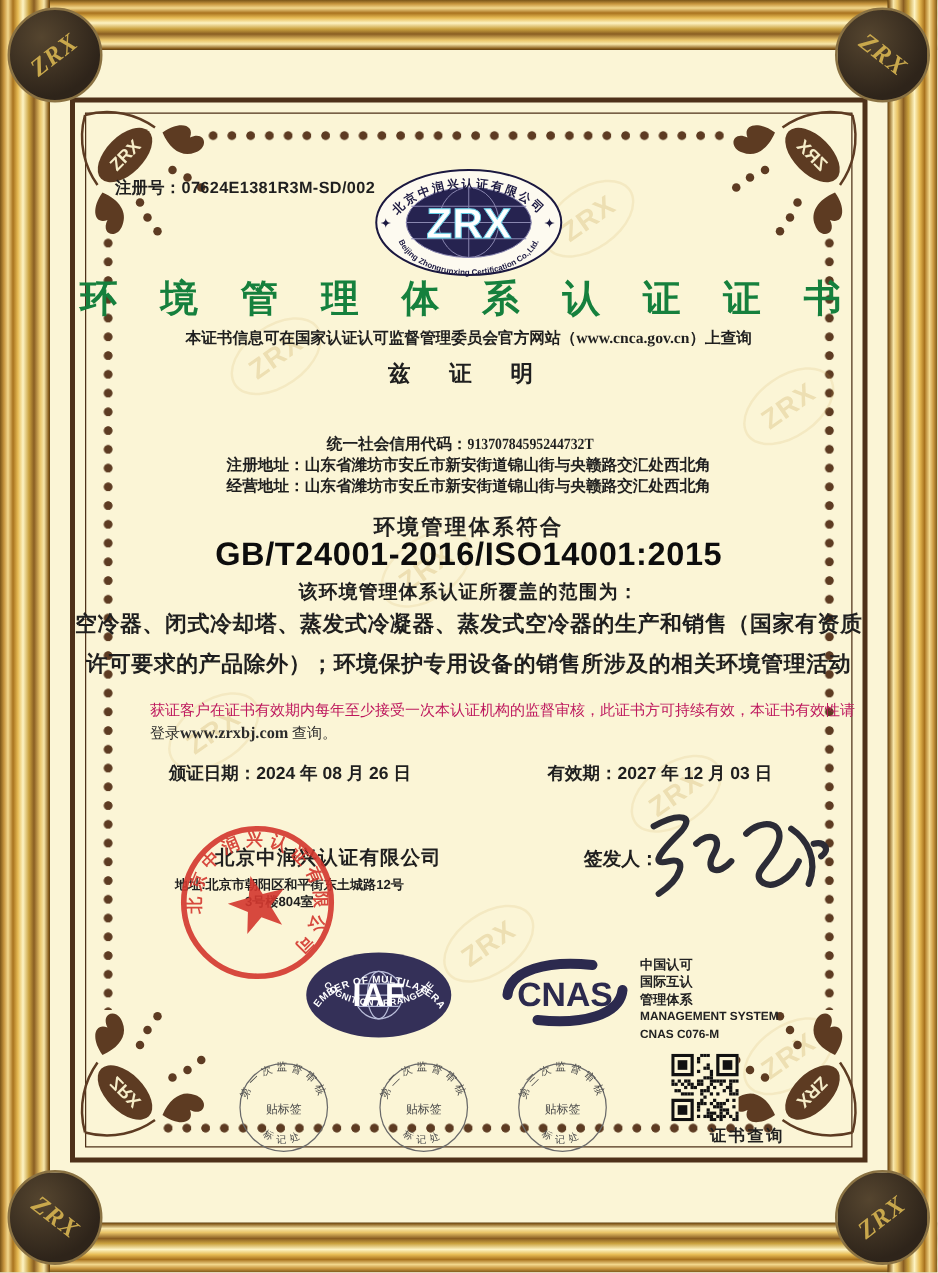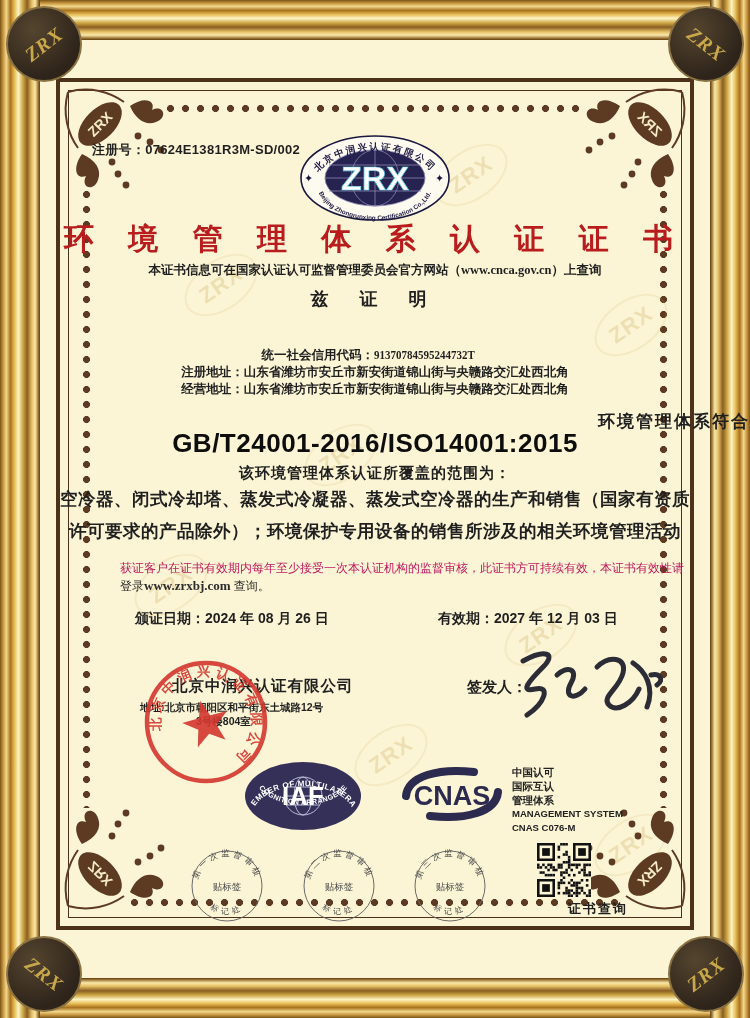--- a/index.html
+++ b/index.html
@@ -27,29 +27,29 @@
   .dots-h{position:absolute;height:9px;background-image:radial-gradient(circle at 4.5px 4.5px,#5d3b22 3.2px,rgba(0,0,0,0) 3.8px);background-size:15px 9px;background-repeat:repeat-x;}
   .dots-v{position:absolute;width:9px;background-image:radial-gradient(circle at 4.5px 4.5px,#5d3b22 3.2px,rgba(0,0,0,0) 3.8px);background-size:9px 15px;background-repeat:repeat-y;}
   
   .wm{position:absolute;width:78px;height:46px;border:2.5px solid rgba(205,168,82,0.55);border-radius:50%;
       display:flex;align-items:center;justify-content:center;transform:rotate(-35deg);opacity:.28;z-index:1;}
   .wm span{font-weight:bold;font-size:22px;color:rgba(195,155,70,.9);letter-spacing:1px;}
   
   .abs{position:absolute;z-index:3;}
   .ctr{left:0;right:0;text-align:center;}
   .regno{left:92px;top:141px;font-size:13px;font-weight:bold;letter-spacing:.3px;text-align:center;}
-  .title{top:219px;font-size:30px;font-weight:bold;letter-spacing:13px;color:#b91c1c;}
+  .title{top:219px;font-size:30px;font-weight:bold;letter-spacing:13px;color:#15803d;}
   .subtitle{top:262px;font-size:12.5px;font-weight:bold;font-family:"Liberation Serif","DejaVu Serif",serif;}
   .hereby{top:287px;font-size:18px;font-weight:bold;letter-spacing:13px;}
   .company{top:314px;font-size:23px;font-weight:bold;letter-spacing:2px;}
   .ccode{top:347px;font-size:12.5px;font-weight:bold;}
   .ccode .val{font-family:"Liberation Serif","DejaVu Serif",serif;display:inline-block;transform:scaleX(.88);transform-origin:left;}
   .addr1{top:364px;font-size:12.5px;font-weight:bold;}
   .addr2{top:381px;font-size:12.5px;font-weight:bold;}
-  .conform{top:410px;font-size:17px;font-weight:bold;letter-spacing:2px;text-align:right;}
+  .conform{top:410px;font-size:17px;font-weight:bold;letter-spacing:2px;}
   .standard{top:428px;font-size:26px;font-weight:bold;letter-spacing:.5px;color:#0d0d0d;}
   .scopeintro{top:464px;font-size:15px;font-weight:bold;letter-spacing:1px;}
   .scope1{top:487px;font-size:17.5px;font-weight:bold;letter-spacing:.5px;}
   .scope2{top:519px;font-size:17.5px;font-weight:bold;letter-spacing:.5px;}
   .note1{left:120px;top:560px;font-size:12px;color:#be185d;font-family:"Liberation Serif","DejaVu Serif",serif;}
   .note2{left:120px;top:578px;font-size:12px;color:#2b2b2b;font-family:"Liberation Serif","DejaVu Serif",serif;}
   .note2 b{font-size:13px;}
   .dates{left:0;right:0;top:610px;font-size:14px;font-weight:bold;}
   .d-issue{position:absolute;left:135px;} .d-valid{position:absolute;left:438px;}
   .issuer{left:172px;top:676px;font-size:15.5px;font-weight:bold;letter-spacing:1px;z-index:3;}

